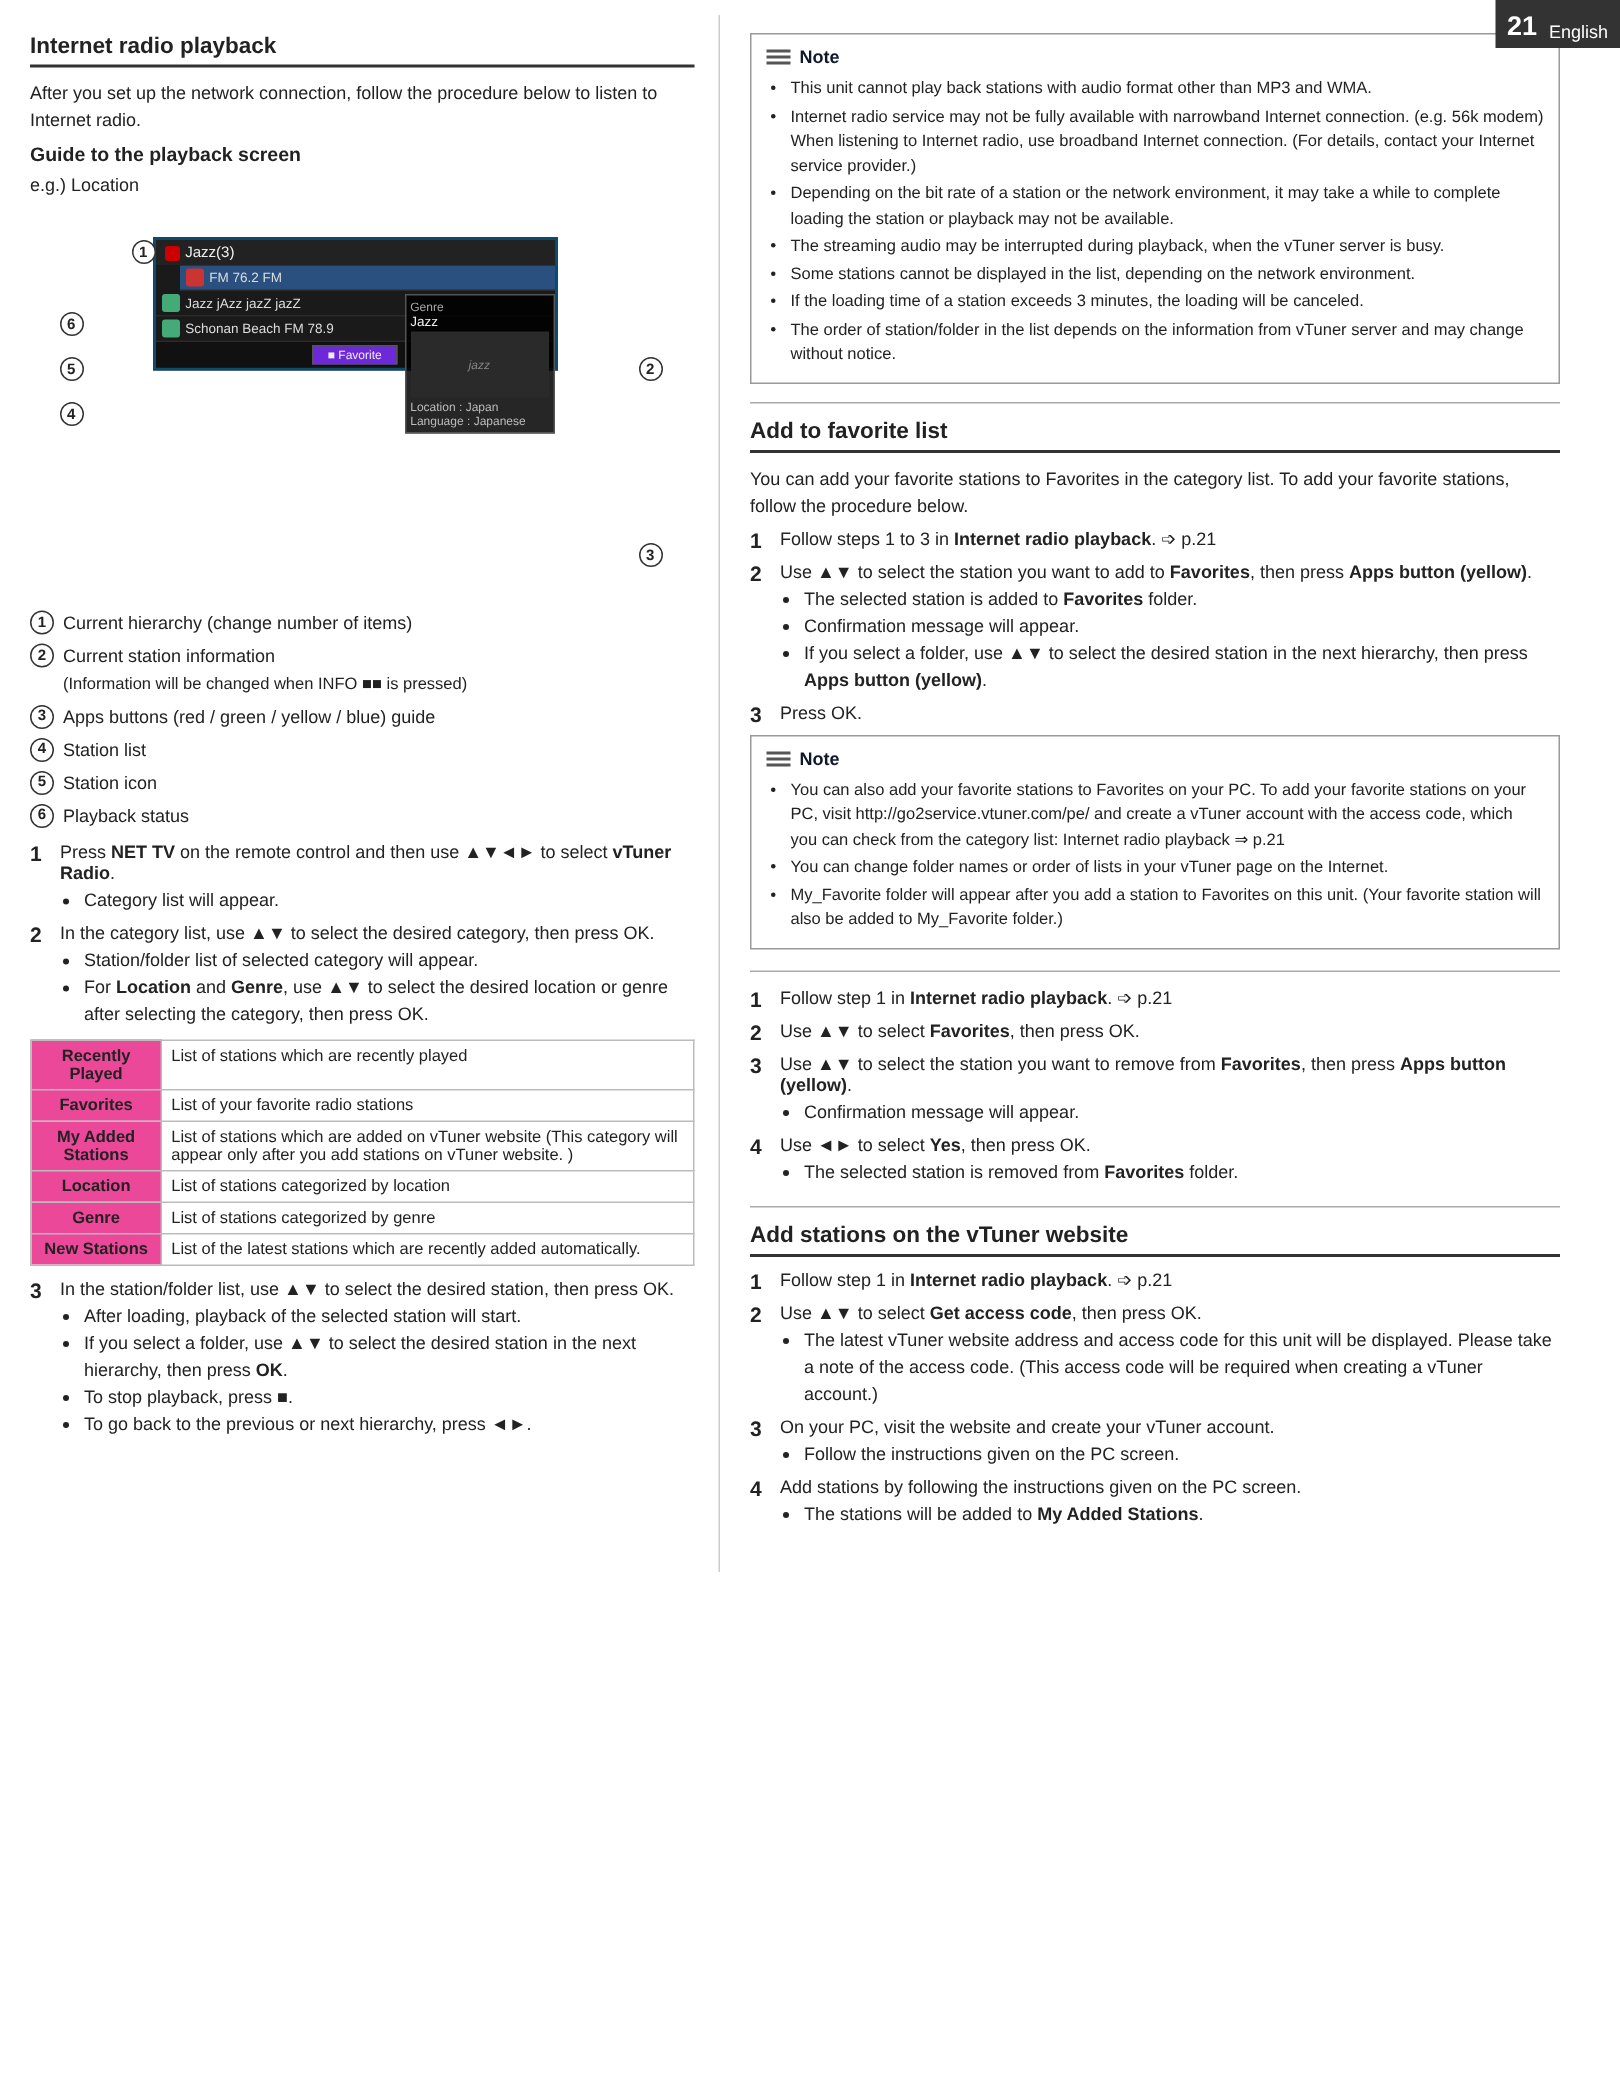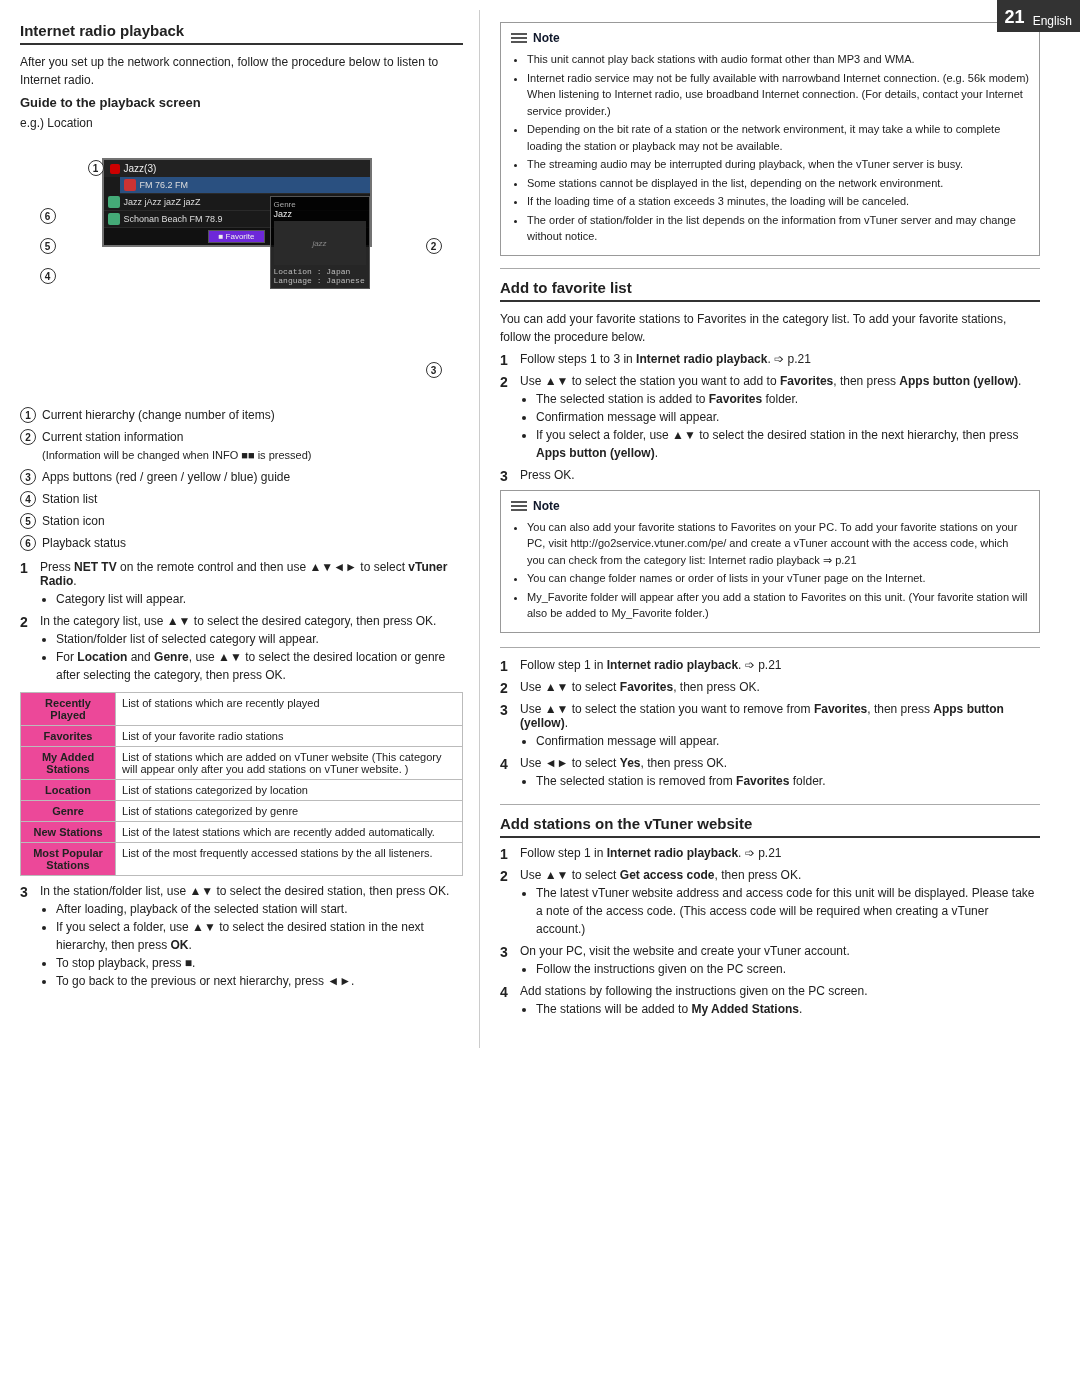--- a/index.html
+++ b/index.html
@@ -130,21 +130,21 @@
     .diagram-wrapper {
       position: relative;
       width: 420px;
       height: 260px;
       margin: 0 auto;
     }
     .diag-screen {
       position: absolute;
       left: 70px; top: 20px;
       width: 270px;
-      border: 2px solid #737373;
+      border: 2px solid #0c4a6e;
       background: #111;
     }
     .diag-top {
       background: #222;
       padding: 3px 6px;
       display: flex; align-items: center; gap: 4px;
     }
     .diag-dot { width:10px;height:10px;background:#c00;border-radius:2px; }
     .diag-title { color:#eee; font-size:10px; }
     .diag-rows { background:#1a1a1a; }
@@ -168,21 +168,21 @@
     }
     .diag-genre-l { color:#aaa; font-size:8px; }
     .diag-genre-v { color:#eee; font-size:9px; }
     .diag-thumb {
       width:100%; height:44px;
       background:#2a2a2a;
       display:flex; align-items:center; justify-content:center;
       color:#888; font-size:8px; margin:2px 0;
       font-style:italic;
     }
-    .diag-info { font-size:8px; color:#bbb;font-family:Liberation Mono, monospace; }
+    .diag-info { font-size:8px; color:#bbb; }
     .diag-bottom {
       background:#111;
       padding:2px;
       display:flex; justify-content:center;
     }
     .diag-fav {
       background:#6d28d9; color:#eee; font-size:8px;
       padding:1px 10px; border:1px solid #555;
     }
 
@@ -388,24 +388,20 @@
           <td>List of stations categorized by location</td>
         </tr>
         <tr>
           <th>Genre</th>
           <td>List of stations categorized by genre</td>
         </tr>
         <tr>
           <th>New Stations</th>
           <td>List of the latest stations which are recently added automatically.</td>
         </tr>
-        <tr>
-          <th>Most Popular Stations</th>
-          <td>List of the most frequently accessed stations by the all listeners.</td>
-        </tr>
       </tbody>
         </table>
 
       <div style="display:flex;gap:6px;margin-top:8px;">
         <span class="step-num">3</span>
         <div class="step-content">
           <span>In the station/folder list, use ▲▼ to select the desired station, then press OK.</span>
           <ul>
             <li>After loading, playback of the selected station will start.</li>
             <li>If you select a folder, use ▲▼ to select the desired station in the next hierarchy, then press <b>OK</b>.</li>

